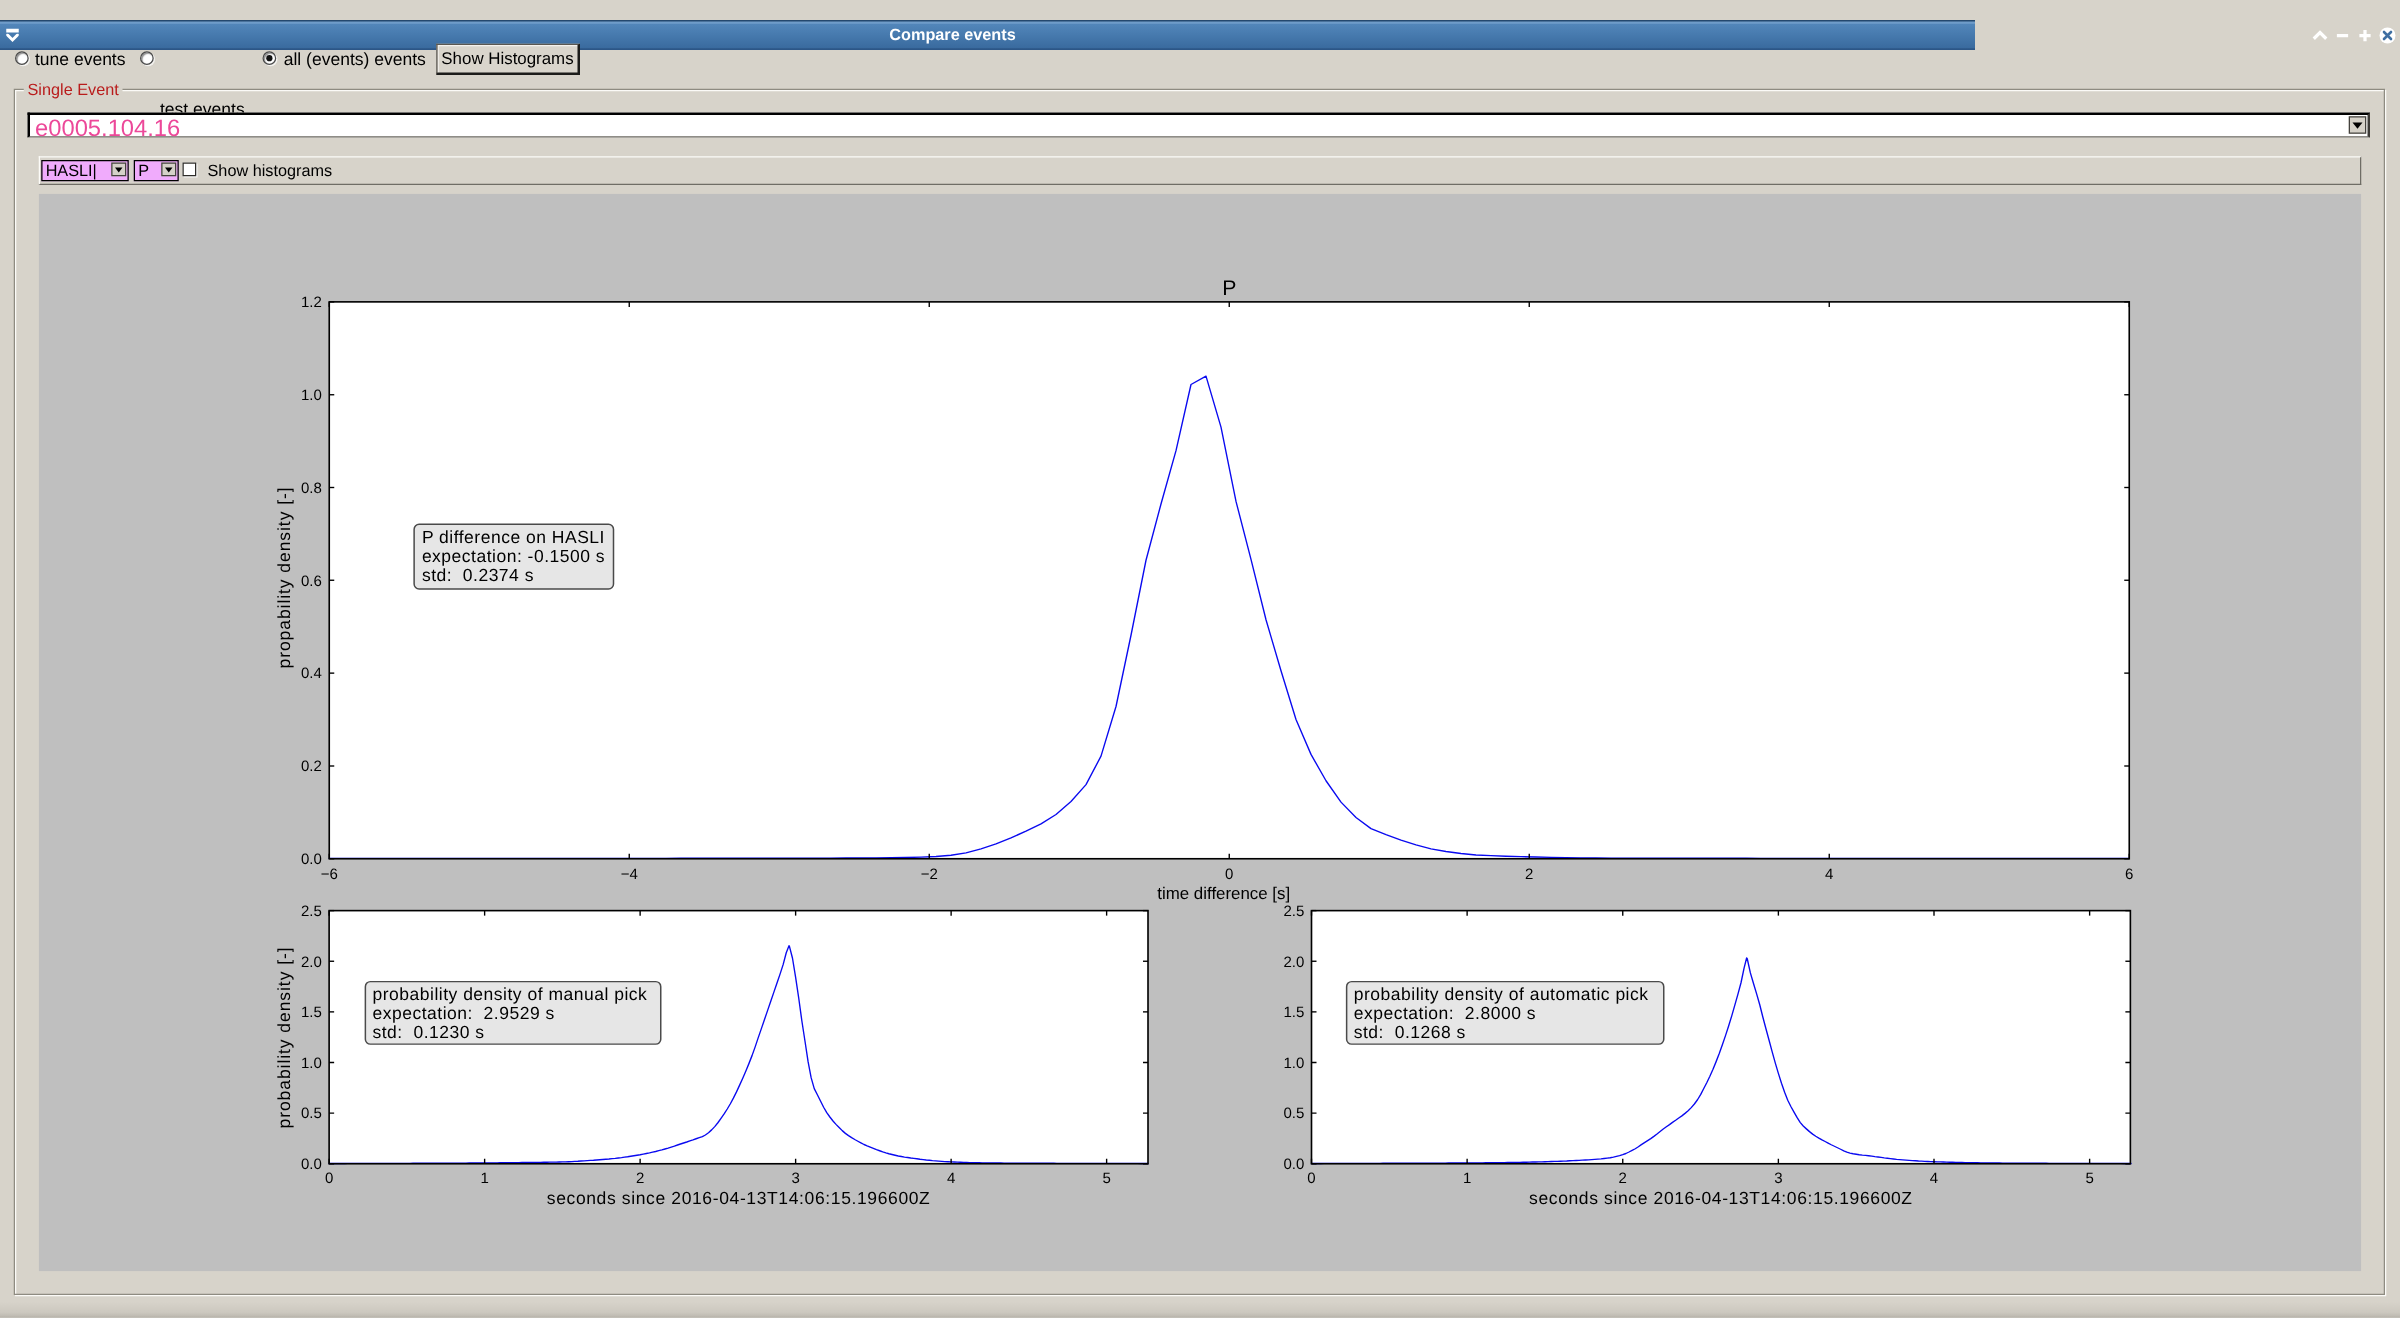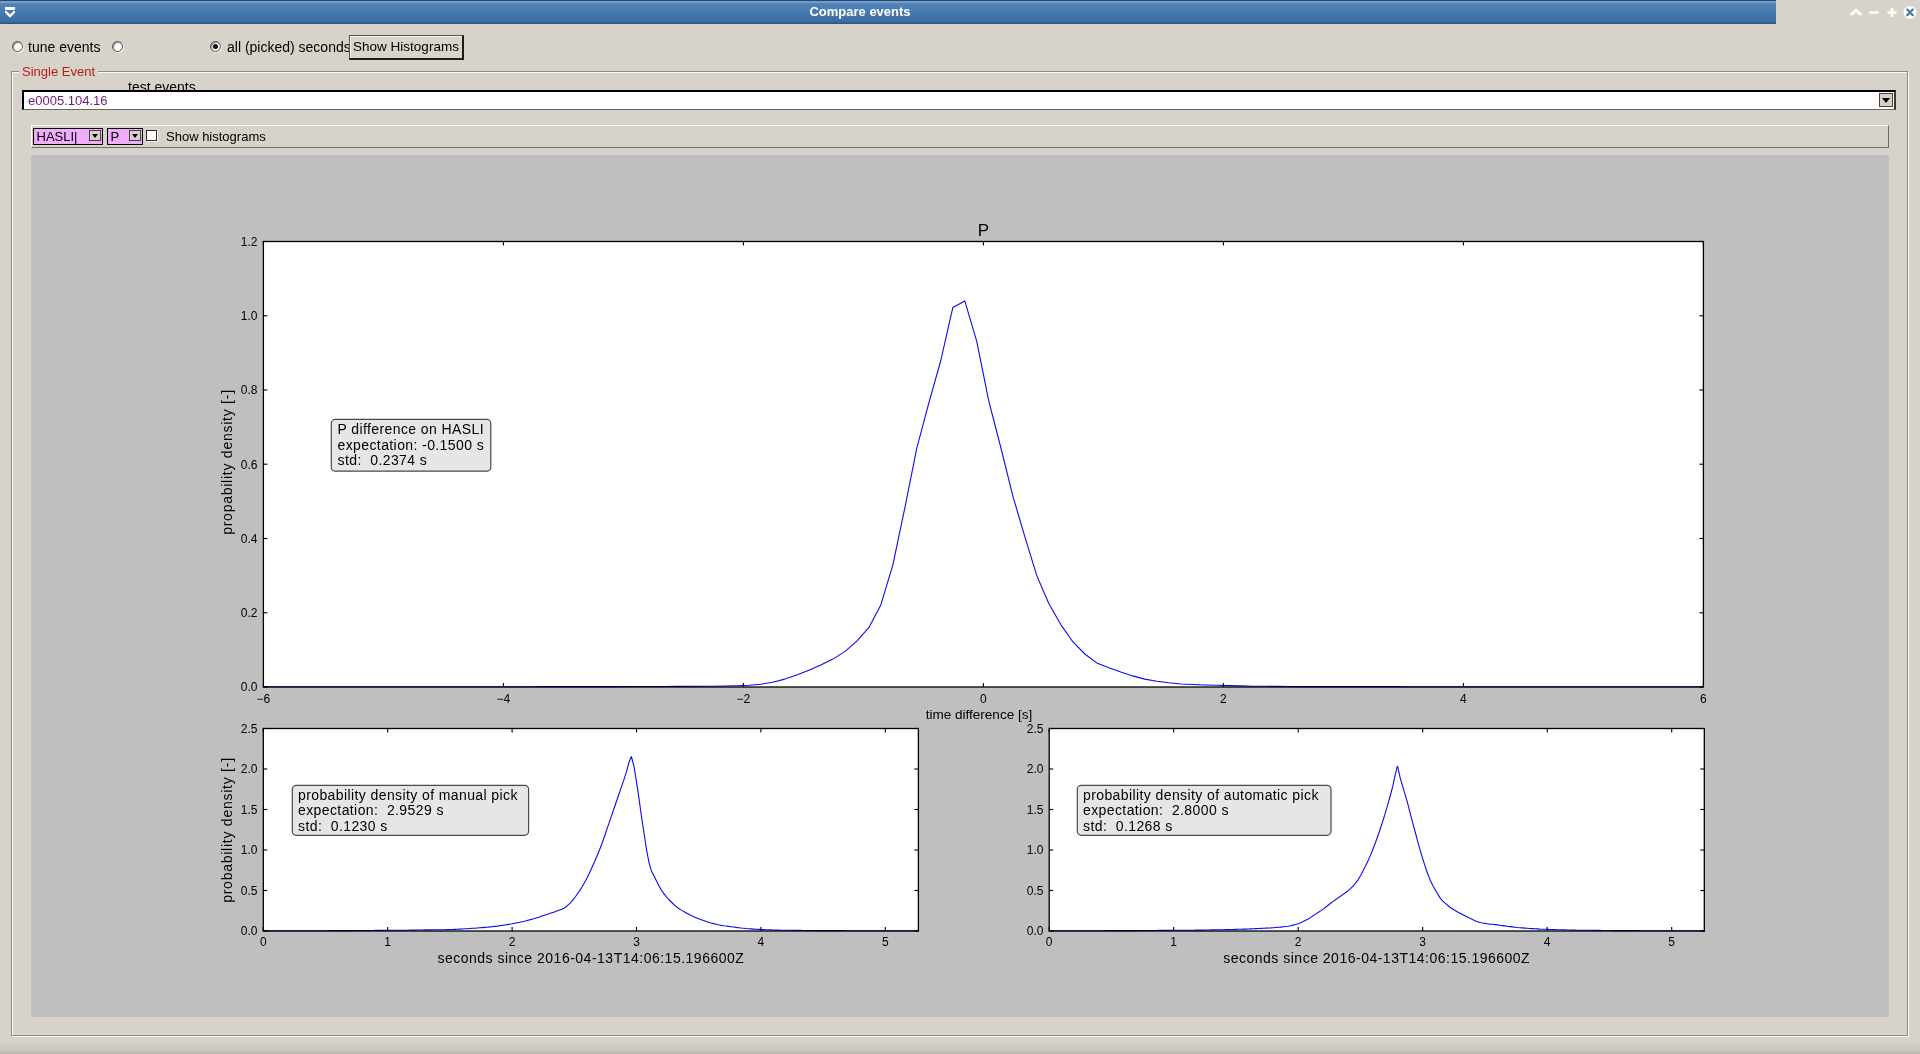--- a/index.html
+++ b/index.html
@@ -1,18 +1,18 @@
 <!DOCTYPE html>
 <html><head><meta charset="utf-8"><style>
 * { margin:0; padding:0; box-sizing:border-box; }
 html,body { width:1920px; height:1054px; overflow:hidden;
   font-family:"Liberation Sans", sans-serif; background:#d7d3ca; }
 .abs { position:absolute; }
 
-#titlebar { position:absolute; left:0; top:0; width:1776px; height:24px;
+#titlebar { position:absolute; left:0; top:16px; width:1580px; height:24px;
   background:linear-gradient(#24486e 0%,#24486e 4%,#6f9cc9 6%,#6f9cc9 11%,#5286ba 14%,#4578ac 55%,#3a6b9f 92%,#2c5687 96%,#2c5687 100%);padding-left:28px; }
 #titlebar .title { position:absolute; left:0; right:56px; top:0; height:24px;
   text-align:center; line-height:24px; color:#fff; font-weight:bold; font-size:13px; }
 .menuico { position:absolute; left:5px; top:7px; width:10px; height:10px; }
 .menuico .bar { position:absolute; left:0; top:0; width:10px; height:3px; background:#fff; }
 .menuico svg { position:absolute; left:0; top:4px; }
 .wbtn { position:absolute; top:0; height:24px; color:#fff; }
 
 .radio { position:absolute; width:11px; height:11px; border-radius:50%;
   background:#fff; border:1px solid #4a4a4a;
@@ -27,21 +27,21 @@
   border:1px solid #5a5751; border-right:2px solid #1c1c1a; border-bottom:2px solid #1c1c1a;
   box-shadow:inset 1px 1px 0 #f4f2ee; }
 
 #frame { position:absolute; left:11px; top:71px; width:1897px; height:965px;
   border:1px solid #8e8b81; box-shadow:1px 1px 0 #fbfaf7, inset 1px 1px 0 #fbfaf7; }
 #framelabel { position:absolute; left:19px; top:64px; padding:0 3px; font-size:13px;
   background:#d7d3ca; color:#b91c1c; }
 
 #bigcombo { position:absolute; left:22px; top:90px; width:1874px; height:20px;
   background:#fff; border:2px solid #000; border-bottom:1px solid #6b6860; border-right:2px solid #3c3a36; }
-#bigcombo .txt { position:absolute; left:4px; top:1px; font-size:13px; color:#701a75; }
+#bigcombo .txt { position:absolute; left:4px; top:1px; font-size:19px; color:#ec4899; }
 #bigcombo .btn { position:absolute; right:1px; top:0.5px; width:14.5px; height:14px;
   background:#d5d1c8; border:1px solid #44423e; }
 .arr { width:0; height:0; border-left:4.5px solid transparent; border-right:4.5px solid transparent;
   border-top:5px solid #000; position:absolute; left:2px; top:4px; }
 
 #toolbar { position:absolute; left:31px; top:125px; width:1858px; height:23px;
   border-top:1px solid #fcfbf8; border-bottom:1px solid #6f6d66; border-right:1px solid #6f6d66;
   border-left:1px solid #fcfbf8; }
 .combo { position:absolute; top:3px; height:17px; background:#f0abfc; border:1.5px solid #000; }
 .combo .ctxt { position:absolute; left:3px; top:0px; font-size:13px; }
@@ -72,21 +72,21 @@
     <circle cx="63" cy="12.4" r="6.4" fill="#fff"></circle>
     <path d="M60.2 9.6 L65.8 15.2 M65.8 9.6 L60.2 15.2" stroke="#3f6fa2" stroke-width="2.1" stroke-linecap="round"></path>
   </svg>
 </div>
 
 <div class="radio" style="left:12px; top:41px;"></div>
 <div class="rlabel" style="left:28px; top:38.5px;">tune events</div>
 <div class="radio" style="left:112px; top:41px;"></div>
 <div class="rlabel" style="left:128px; top:38.5px;margin-top:40px;">test events</div>
 <div class="radio sel" style="left:210px; top:41px;"></div>
-<div class="rlabel" style="left:227px; top:38.5px;">all (picked) seconds</div>
+<div class="rlabel" style="left:227px; top:38.5px;">all (events) events</div>
 <div id="showhist">Show Histograms</div>
 
 <div id="frame"></div>
 <div id="framelabel">Single Event</div>
 
 <div id="bigcombo">
     <span class="txt">e0005.104.16</span>
   <span class="btn">
       <span class="arr"></span>
     </span>

